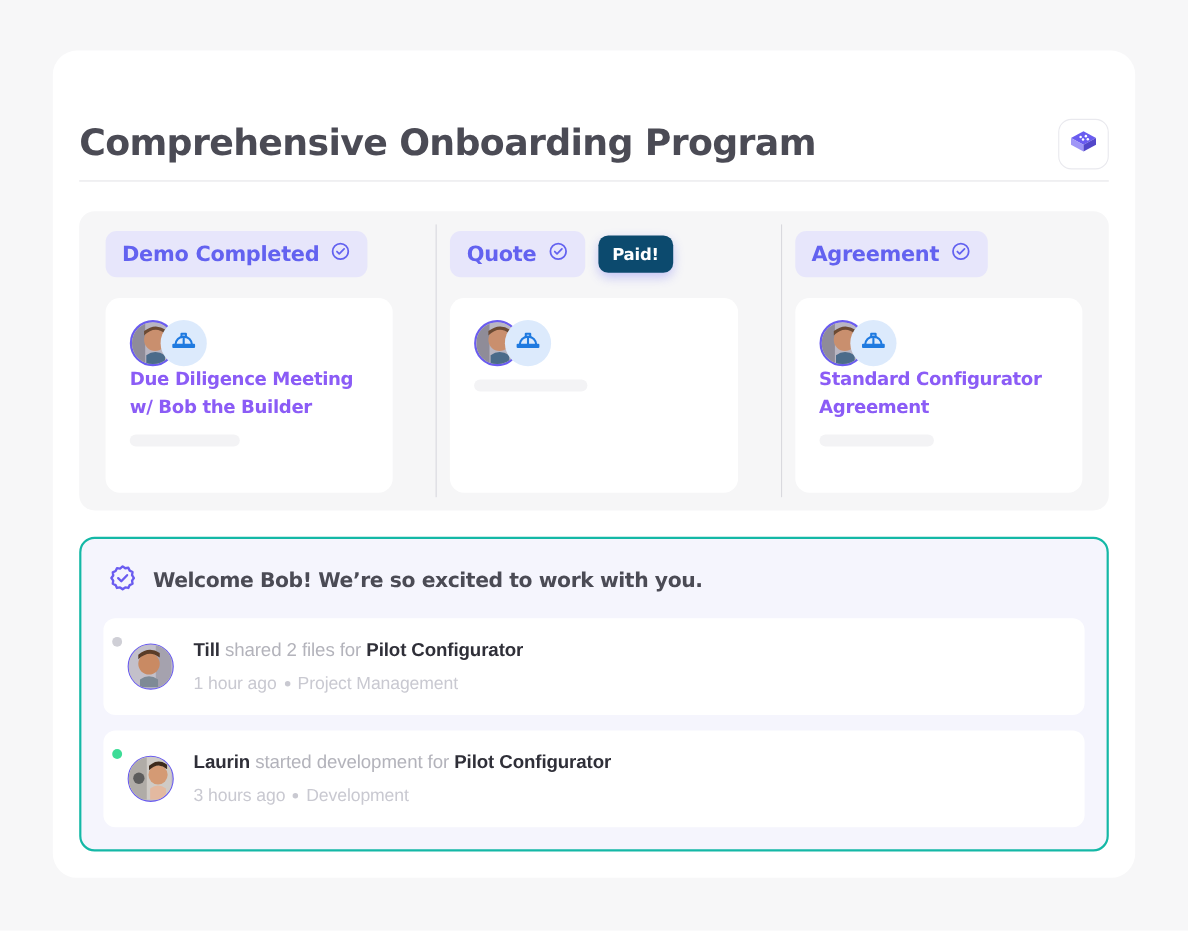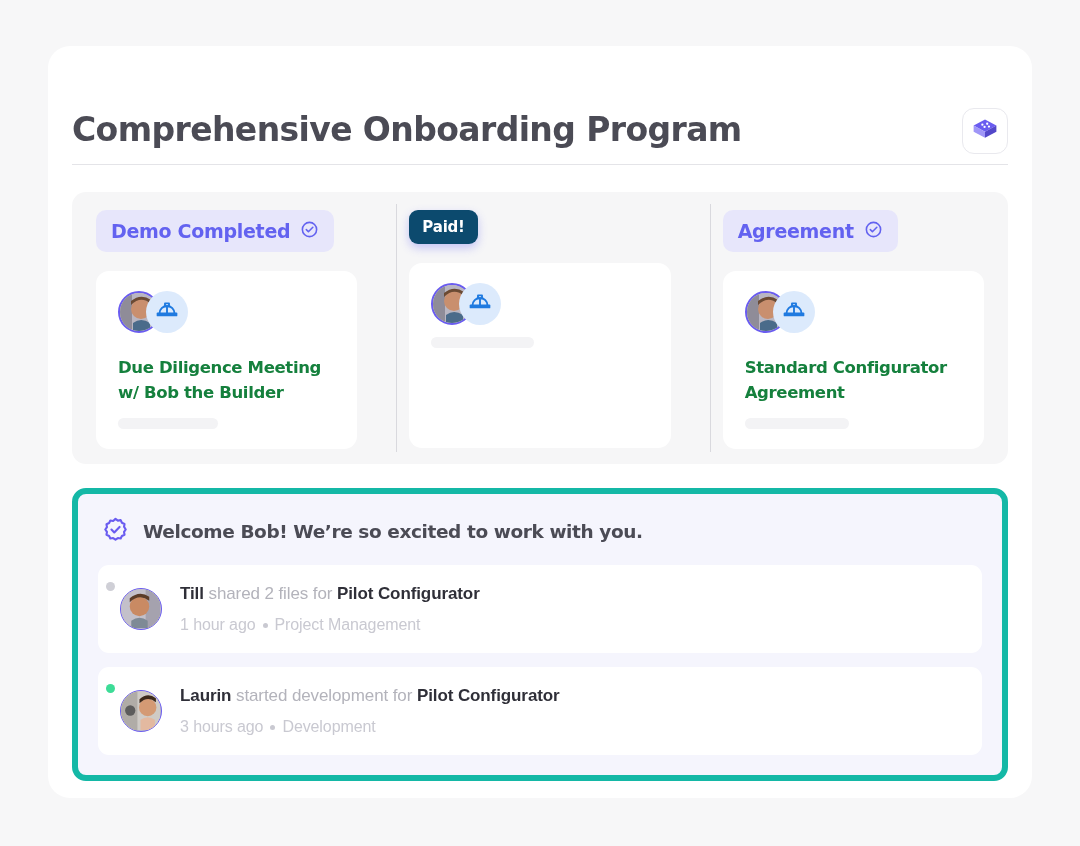--- a/index.html
+++ b/index.html
@@ -172,43 +172,42 @@
     width: 42px;
     height: 42px;
     border-radius: 50%;
     background: #dceafc;
     display: flex;
     align-items: center;
     justify-content: center;
   }
 
   .item-title {
-    margin-top: 23px;
     font-family: "DejaVu Sans", sans-serif;
     font-size: 16.5px;
     font-weight: bold;
     letter-spacing: -0.35px;
-    color: #15803d;
+    color: #8b5cf6;
     line-height: 1.5;
   }
 
   .skeleton-bar {
     margin-top: 12px;
     height: 11px;
     width: 100px;
     border-radius: 6px;
     background: #f3f3f5;
   }
   .skeleton-bar.w2 { width: 103px; }
   .skeleton-bar.w3 { width: 104px; }
 
   
   .welcome-panel {
     margin-top: 24px;
-    border: 6px solid #14b8a6;
+    border: 2px solid #14b8a6;
     background: #f5f5fd;
     border-radius: 14px;
     padding: 18px 20px 20px 20px;
   }
 
   .welcome-head {
     display: flex;
     align-items: center;
     gap: 14px;
     padding: 4px 0 0 4px;
@@ -346,20 +345,29 @@
               </span>
             </div>
           </div>
           <div class="item-title">Due Diligence Meeting w/ Bob the Builder</div>
           <div class="skeleton-bar"></div>
         </div>
       </div>
 
       <div class="status-col">
         <div class="pill-row">
+          <div class="pill">
+            <span class="pill-label">Quote</span>
+            <span>
+              <svg width="19" height="19" viewBox="0 0 24 24" fill="none" stroke="#6362f0" stroke-width="2">
+                <circle cx="12" cy="12" r="9"></circle>
+                <path d="M8 12.2l2.6 2.6L16.2 9.2" stroke-linecap="round" stroke-linejoin="round"></path>
+              </svg>
+            </span>
+          </div>
           <div class="paid-badge">Paid!</div>
         </div>
         <div class="item-card">
           <div class="avatar-stack">
             <div class="avatar-photo">
               <svg width="38" height="38" viewBox="0 0 38 38">
                 <rect width="38" height="38" fill="#b9b6c2"></rect>
                 <rect x="0" y="0" width="12" height="38" fill="#8f8c98"></rect>
                 <circle cx="21" cy="16" r="10" fill="#c98f6e"></circle>
                 <path d="M11 12 q10 -10 20 -1 l0 -4 q-10 -7 -20 1 z" fill="#6b4a33"></path>

